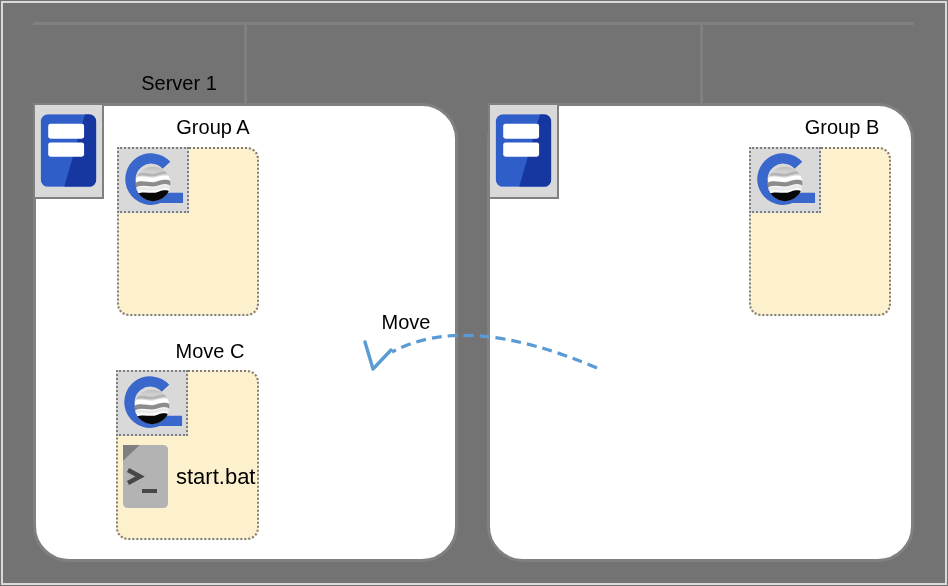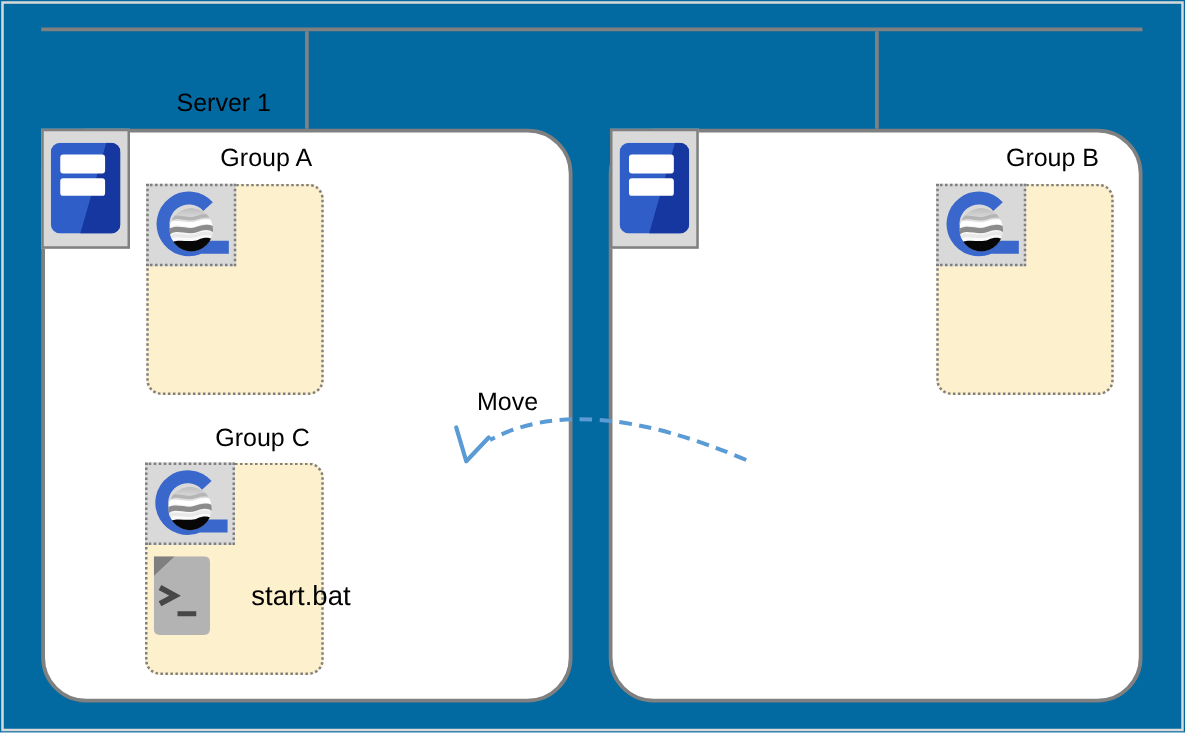--- a/index.html
+++ b/index.html
@@ -1,17 +1,17 @@
 <!DOCTYPE html>
 <html><head>
 <meta charset="utf-8">
 <style>
   html,body{margin:0;padding:0;background:#fff;}
   .canvas{
-    position:relative;width:948px;height:586px;background:#0369a1;
+    position:relative;width:948px;height:586px;background:#737373;
     font-family:"Liberation Sans",sans-serif;color:#000;overflow:hidden;
   }
   .frame{position:absolute;inset:1px;border:2px solid #d9d9d9;pointer-events:none;}
   .busline{position:absolute;background:#808080;}
   .serverbox{
     position:absolute;background:#ffffff;border:3px solid #808080;border-radius:36px;
     box-sizing:border-box;
   }
   .groupbox{
     position:absolute;background:#fdf0cd;border:2px dotted #7f7f7f;border-radius:12px;
@@ -21,21 +21,21 @@
     position:absolute;background:#d9d9d9;box-sizing:border-box;
     display:flex;align-items:center;justify-content:center;
   }
   .iconbox.solid{border:2px solid #808080;}
   .iconbox.dotted{border:2px dotted #7f7f7f;}
   .iconbox svg{display:block;width:100%;height:100%;}
   .lbl{
     position:absolute;font-size:20px;line-height:26px;text-align:center;
     white-space:nowrap;
   }
-  .filelbl{position:absolute;font-size:22px;line-height:28px;white-space:nowrap;margin-left:25px;}
+  .filelbl{position:absolute;font-size:22px;line-height:28px;white-space:nowrap;}
   .fileicon{position:absolute;}
   .overlay{position:absolute;left:0;top:0;width:948px;height:586px;pointer-events:none;}
   .hiddendefs{position:absolute;width:0;height:0;overflow:hidden;}
 </style>
 </head>
 <body>
 
 <svg class="hiddendefs" aria-hidden="true">
   <defs>
     <clipPath id="srvclip">
@@ -97,21 +97,21 @@
       </svg>
   </div>
   <div class="iconbox solid" style="left:488px;top:103px;width:71px;height:96px;">
     <svg viewBox="0 0 71 96">
         <use href="#server-art"></use>
       </svg>
   </div>
 
   <div class="lbl" style="left:787px;top:114px;width:110px;">Group B</div>
   <div class="lbl" style="left:158px;top:114px;width:110px;">Group A</div>
-  <div class="lbl" style="left:155px;top:338px;width:110px;">Group C</div>
+  <div class="lbl" style="left:155px;top:338px;width:110px;">Move C</div>
 
   <div class="groupbox" style="left:117px;top:147px;width:142px;height:169px;"></div>
   <div class="groupbox" style="left:749px;top:147px;width:142px;height:169px;"></div>
   <div class="groupbox" style="left:116px;top:370px;width:143px;height:170px;"></div>
 
   <div class="iconbox dotted" style="left:117px;top:147px;width:72px;height:66px;">
     <svg viewBox="0 0 72 66">
         <use href="#glogo-art"></use>
       </svg>
   </div>

